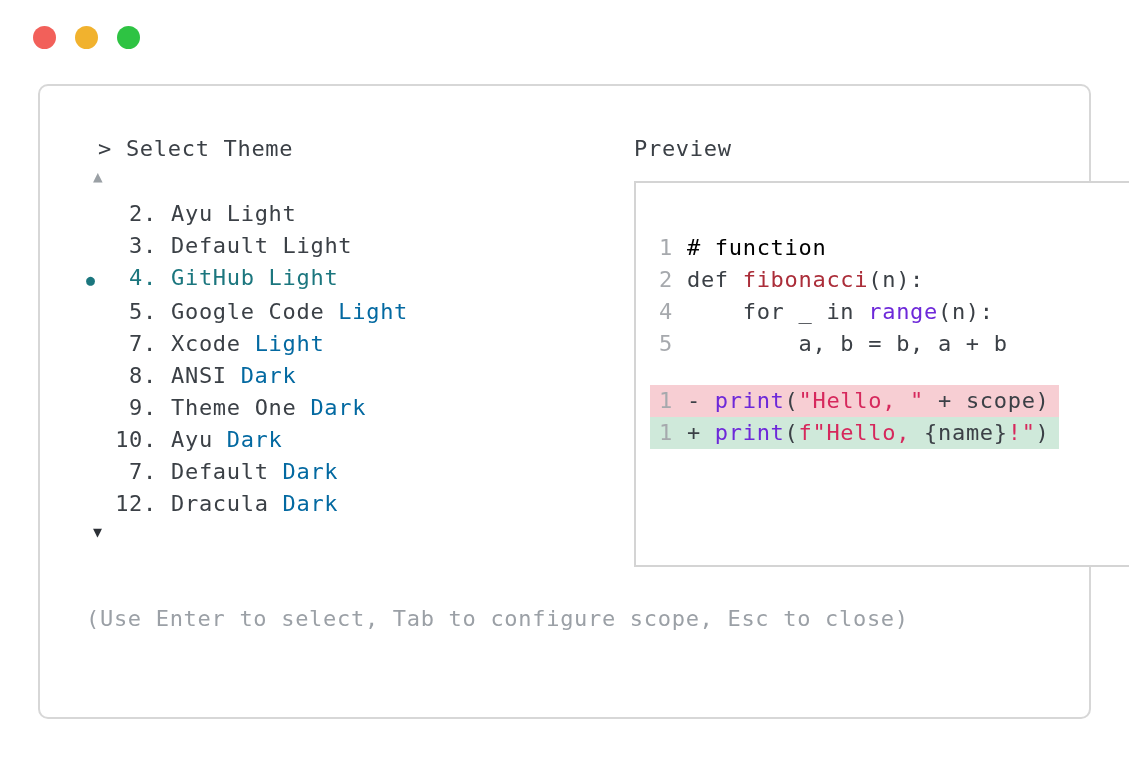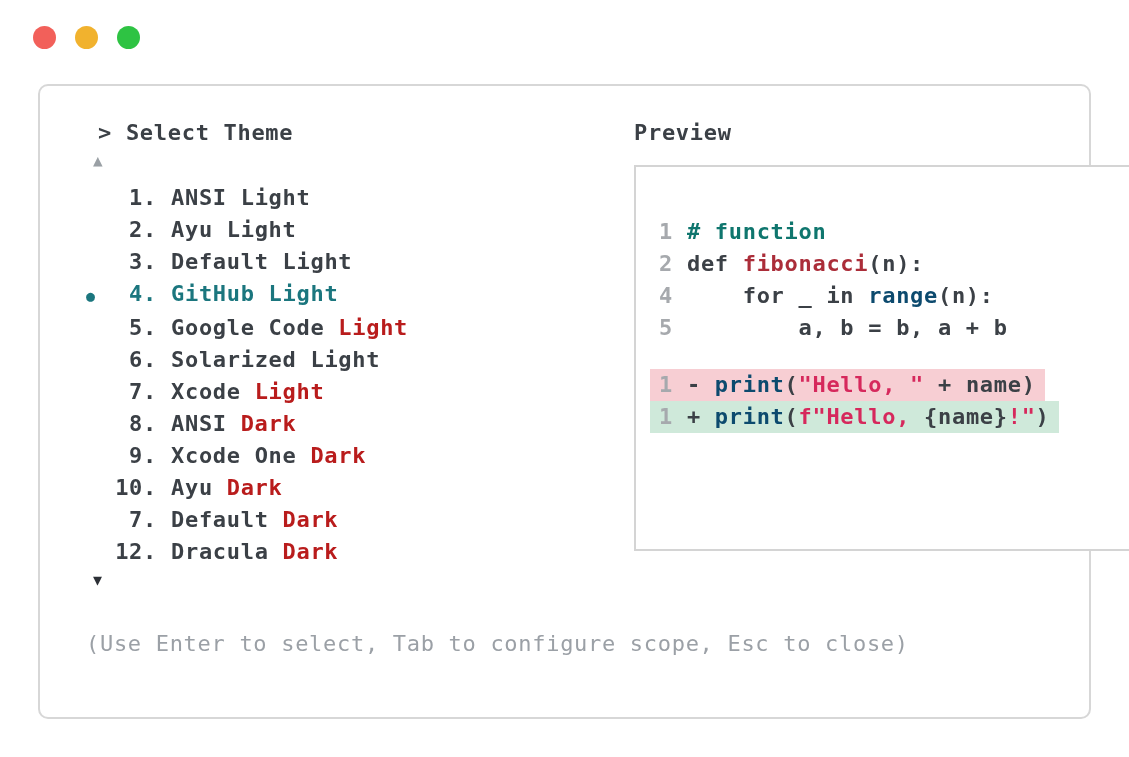--- a/index.html
+++ b/index.html
@@ -19,53 +19,53 @@
   .light.green  { background: #2ec343; }
 
   
   .window {
     margin: 35px 0 0 38px;
     width: 1053px; height: 635px;
     border: 2px solid #d7d7d7;
     border-radius: 10px;
     background: #ffffff;
   }
-  .main-row { display: flex; padding: 34px 27px 0 46px; font-weight: bold; }
+  .main-row { display: flex; padding: 50px 27px 0 46px; }
   .left-pane { flex: 1; }
   .right-pane { width: 428px; }
 
   .header { margin-left: 12px; line-height: 26px; white-space: pre; }
   .arrow-up { margin-left: 7px; height: 30px; line-height: 30px; font-size: 16px; color: #9aa0a5; }
   .arrow-down { margin-left: 7px; height: 24px; line-height: 24px; font-size: 15px; color: #2c3036; }
 
   .theme-list { margin-top: 6px; }
   .row { line-height: 32px; white-space: pre; cursor: default; }
   .row .marker { display: inline-block; width: 29px; color: #1b767e; font-size: 15px; }
   .row .num { display: inline-block; width: 42px; text-align: right; margin-right: 14px; }
-  .row .variant { color: #b91c1c; }
+  .row .variant { color: #0369a1; }
   .row .variant:not(:empty) { margin-left: 13.9px; }
   .row.selected .num, .row.selected .name, .row.selected .variant { color: #1b767e; }
 
   .preview-label { line-height: 26px; }
   .preview-box {
     margin-top: 19px;
     width: 520px; height: 386px;
     border: 2px solid #d4d4d4;
     background: #ffffff;
     padding: 49px 0 0 14px;
     overflow: hidden;
   }
   .code-line { line-height: 32px; white-space: pre; }
   .linewrap { display: inline-block; padding: 0 9px; }
   .ln { color: #a6a9ad; margin-right: 14px; }
   .c-text    { color: #3b4046; }
-  .c-comment { color: #0f766e; }
+  .c-comment { color: #000000; }
   .c-func    { color: #ab2d39; margin-top: 24px; }
   .c-num     { color: #17747c; }
-  .c-call    { color: #0c4a6e; }
+  .c-call    { color: #6d28d9; }
   .c-str     { color: #d6285c; }
   .diff-removed { margin-top: 25px; }
   .diff-removed .linewrap { background: #f7ced3; }
   .diff-added .linewrap { background: #cfe9da; }
 
   .footer { margin: 39px 0 0 46px; line-height: 26px; color: #9ba0a6; white-space: pre; }
 </style>
 </head>
 <body>
 
@@ -76,45 +76,43 @@
 </div>
 
 <div class="window">
   <div class="main-row">
 
     <div class="left-pane">
       <div class="header"><span>&gt;</span> <span>Select Theme</span></div>
       <div class="arrow-up">▲</div>
 
       <div class="theme-list">
-        <div class="row"><span class="marker"></span><span class="num">1.</span><span class="name">ANSI Light</span><span class="variant"></span></div>
         <div class="row"><span class="marker"></span><span class="num">2.</span><span class="name">Ayu Light</span><span class="variant"></span></div>
         <div class="row"><span class="marker"></span><span class="num">3.</span><span class="name">Default Light</span><span class="variant"></span></div>
         <div class="row selected"><span class="marker">●</span><span class="num">4.</span><span class="name">GitHub Light</span><span class="variant"></span></div>
         <div class="row"><span class="marker"></span><span class="num">5.</span><span class="name">Google Code</span><span class="variant">Light</span></div>
-        <div class="row"><span class="marker"></span><span class="num">6.</span><span class="name">Solarized Light</span><span class="variant"></span></div>
         <div class="row"><span class="marker"></span><span class="num">7.</span><span class="name">Xcode</span><span class="variant">Light</span></div>
         <div class="row"><span class="marker"></span><span class="num">8.</span><span class="name">ANSI</span><span class="variant">Dark</span></div>
-        <div class="row"><span class="marker"></span><span class="num">9.</span><span class="name">Xcode One</span><span class="variant">Dark</span></div>
+        <div class="row"><span class="marker"></span><span class="num">9.</span><span class="name">Theme One</span><span class="variant">Dark</span></div>
         <div class="row"><span class="marker"></span><span class="num">10.</span><span class="name">Ayu</span><span class="variant">Dark</span></div>
         <div class="row"><span class="marker"></span><span class="num">7.</span><span class="name">Default</span><span class="variant">Dark</span></div>
         <div class="row"><span class="marker"></span><span class="num">12.</span><span class="name">Dracula</span><span class="variant">Dark</span></div>
       </div>
 
       <div class="arrow-down">▼</div>
     </div>
 
     <div class="right-pane">
       <div class="preview-label">Preview</div>
       <div class="preview-box">
         <div class="code-line"><span class="linewrap"><span class="ln">1</span><span class="c-comment"># function</span></span></div>
         <div class="code-line"><span class="linewrap"><span class="ln">2</span><span class="c-text">def </span><span class="c-func">fibonacci</span><span class="c-text">(n):</span></span></div>
         <div class="code-line"><span class="linewrap"><span class="ln">4</span><span class="c-text">    for _ in </span><span class="c-call">range</span><span class="c-text">(n):</span></span></div>
         <div class="code-line"><span class="linewrap"><span class="ln">5</span><span class="c-text">        a, b = b, a + b</span></span></div>
-        <div class="code-line diff-removed"><span class="linewrap"><span class="ln">1</span><span class="c-text">- </span><span class="c-call">print</span><span class="c-text">(</span><span class="c-str">"Hello, "</span><span class="c-text"> + name)</span></span></div>
+        <div class="code-line diff-removed"><span class="linewrap"><span class="ln">1</span><span class="c-text">- </span><span class="c-call">print</span><span class="c-text">(</span><span class="c-str">"Hello, "</span><span class="c-text"> + scope)</span></span></div>
         <div class="code-line diff-added"><span class="linewrap"><span class="ln">1</span><span class="c-text">+ </span><span class="c-call">print</span><span class="c-text">(</span><span class="c-str">f"Hello, </span><span class="c-text">{name}</span><span class="c-str">!"</span><span class="c-text">)</span></span></div>
       </div>
     </div>
 
   </div>
 
   <div class="footer">(Use Enter to select, Tab to configure scope, Esc to close)</div>
 </div>
 
 </body></html>

